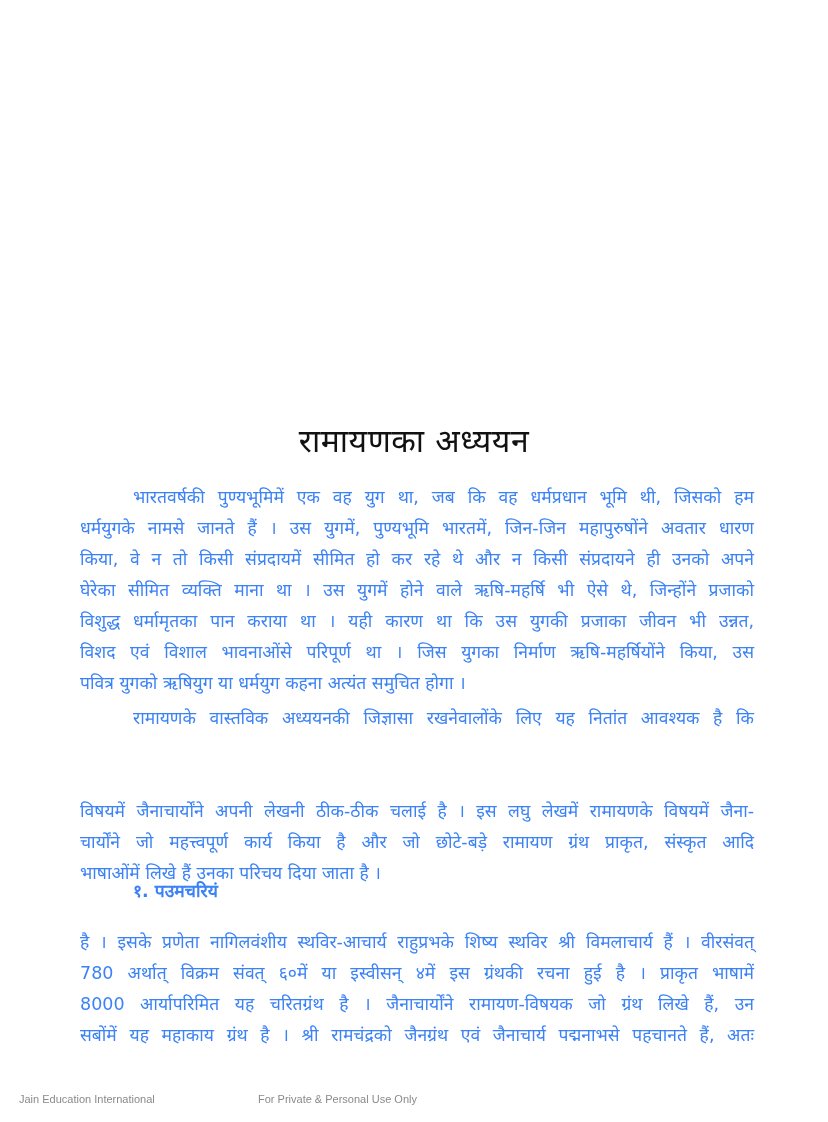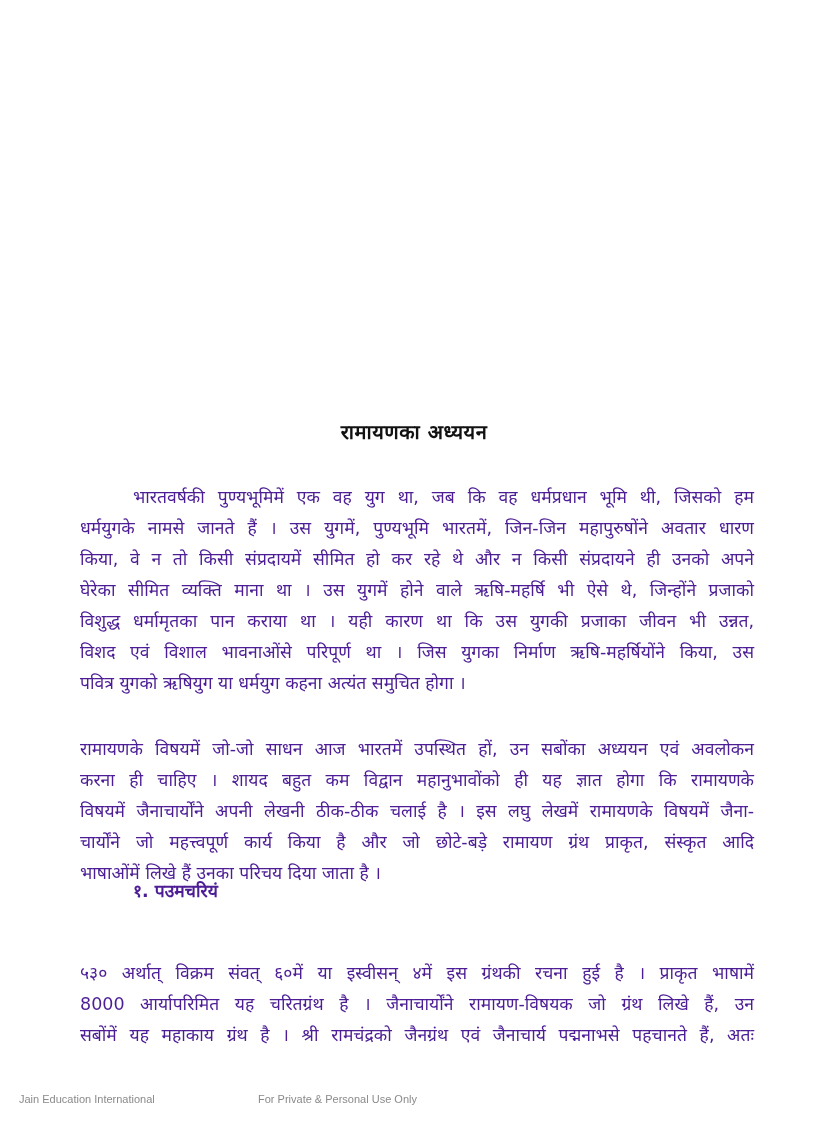--- a/index.html
+++ b/index.html
@@ -20,36 +20,36 @@
     left: 0; top: 0;
     width: 828px; height: 1122px;
     background: #ffffff;
   }
   .title {
     position: absolute;
     left: 0;
     width: 828px;
     top: 418px;
     text-align: center;
-    font-size: 20px;
-    font-weight: bold;
+    font-size: 32px;
+    font-weight: normal;
     letter-spacing: 0.5px;
     color: #111;
   }
   .line {
     position: absolute;
     left: 80px;
     width: 674px;
     height: 30px;
     font-size: 17.5px;
     line-height: 30px;
     white-space: nowrap;
     text-align: justify;
     text-align-last: justify;
-    color: #4c1d95;
+    color: #3b82f6;
   }
   .line.indent { left: 133px; width: 621px; }
   .line.last { text-align-last: left; }
   .line .bold-run { font-weight: bold; }
   .footer {
     position: absolute;
     top: 1093px;
     font-family: "Liberation Sans", sans-serif;
     font-size: 11px;
     color: #8a8a8a;
@@ -66,29 +66,29 @@
   <div class="title">रामायणका अध्ययन</div>
 
   <div class="line indent" style="top:482px">भारतवर्षकी पुण्यभूमिमें एक वह युग था, जब कि वह धर्मप्रधान भूमि थी, जिसको हम</div>
   <div class="line" style="top:513px">धर्मयुगके नामसे जानते हैं । उस युगमें, पुण्यभूमि भारतमें, जिन-जिन महापुरुषोंने अवतार धारण</div>
   <div class="line" style="top:544px">किया, वे न तो किसी संप्रदायमें सीमित हो कर रहे थे और न किसी संप्रदायने ही उनको अपने</div>
   <div class="line" style="top:575px">घेरेका सीमित व्यक्ति माना था । उस युगमें होने वाले ऋषि-महर्षि भी ऐसे थे, जिन्होंने प्रजाको</div>
   <div class="line" style="top:606px">विशुद्ध धर्मामृतका पान कराया था । यही कारण था कि उस युगकी प्रजाका जीवन भी उन्नत,</div>
   <div class="line" style="top:637px">विशद एवं विशाल भावनाओंसे परिपूर्ण था । जिस युगका निर्माण ऋषि-महर्षियोंने किया, उस</div>
   <div class="line last" style="top:668px">पवित्र युगको ऋषियुग या धर्मयुग कहना अत्यंत समुचित होगा ।</div>
 
-  <div class="line" style="top:734px">रामायणके विषयमें जो-जो साधन आज भारतमें उपस्थित हों, उन सबोंका अध्ययन एवं अवलोकन</div>
-  <div class="line" style="top:765px">करना ही चाहिए । शायद बहुत कम विद्वान महानुभावोंको ही यह ज्ञात होगा कि रामायणके</div>
+  <div class="line indent" style="top:703px">रामायणके वास्तविक अध्ययनकी जिज्ञासा रखनेवालोंके लिए यह नितांत आवश्यक है कि</div>
   <div class="line" style="top:796px">विषयमें जैनाचार्योंने अपनी लेखनी ठीक-ठीक चलाई है । इस लघु लेखमें रामायणके विषयमें जैना-</div>
   <div class="line" style="top:827px">चार्योंने जो महत्त्वपूर्ण कार्य किया है और जो छोटे-बड़े रामायण ग्रंथ प्राकृत, संस्कृत आदि</div>
   <div class="line last" style="top:858px">भाषाओंमें लिखे हैं उनका परिचय दिया जाता है ।</div>
 
   <div class="line indent" style="top:876px; display:flex; gap:8px; text-align:left;">
     <span class="bold-run">१. पउमचरियं</span>
   </div>
-  <div class="line" style="top:958px">५३० अर्थात् विक्रम संवत् ६०में या इस्वीसन् ४में इस ग्रंथकी रचना हुई है । प्राकृत भाषामें</div>
+  <div class="line" style="top:927px">है । इसके प्रणेता नागिलवंशीय स्थविर-आचार्य राहुप्रभके शिष्य स्थविर श्री विमलाचार्य हैं । वीरसंवत्</div>
+  <div class="line" style="top:958px">780 अर्थात् विक्रम संवत् ६०में या इस्वीसन् ४में इस ग्रंथकी रचना हुई है । प्राकृत भाषामें</div>
   <div class="line" style="top:989px">8000 आर्यापरिमित यह चरितग्रंथ है । जैनाचार्योंने रामायण-विषयक जो ग्रंथ लिखे हैं, उन</div>
   <div class="line" style="top:1020px">सबोंमें यह महाकाय ग्रंथ है । श्री रामचंद्रको जैनग्रंथ एवं जैनाचार्य पद्मनाभसे पहचानते हैं, अतः</div>
 
   <div class="footer left">Jain Education International</div>
   <div class="footer center">For Private &amp; Personal Use Only</div>
   <div class="footer right">www.jainelibrary.org</div>
 </div>
 
 </body></html>

